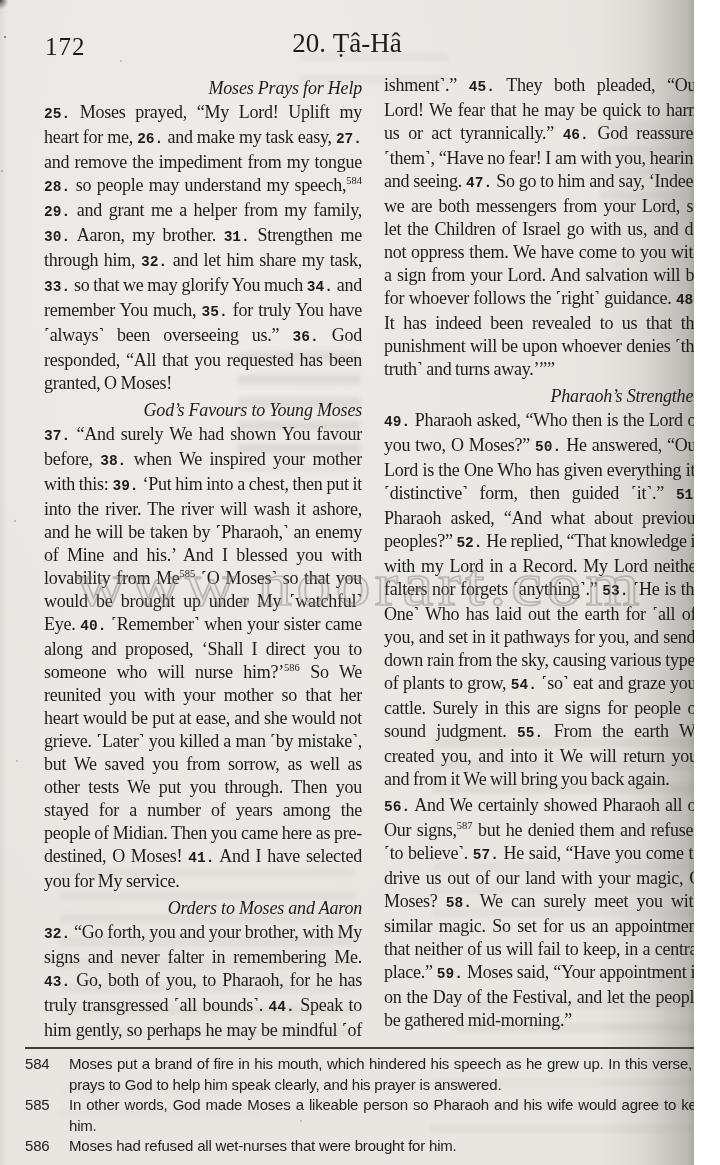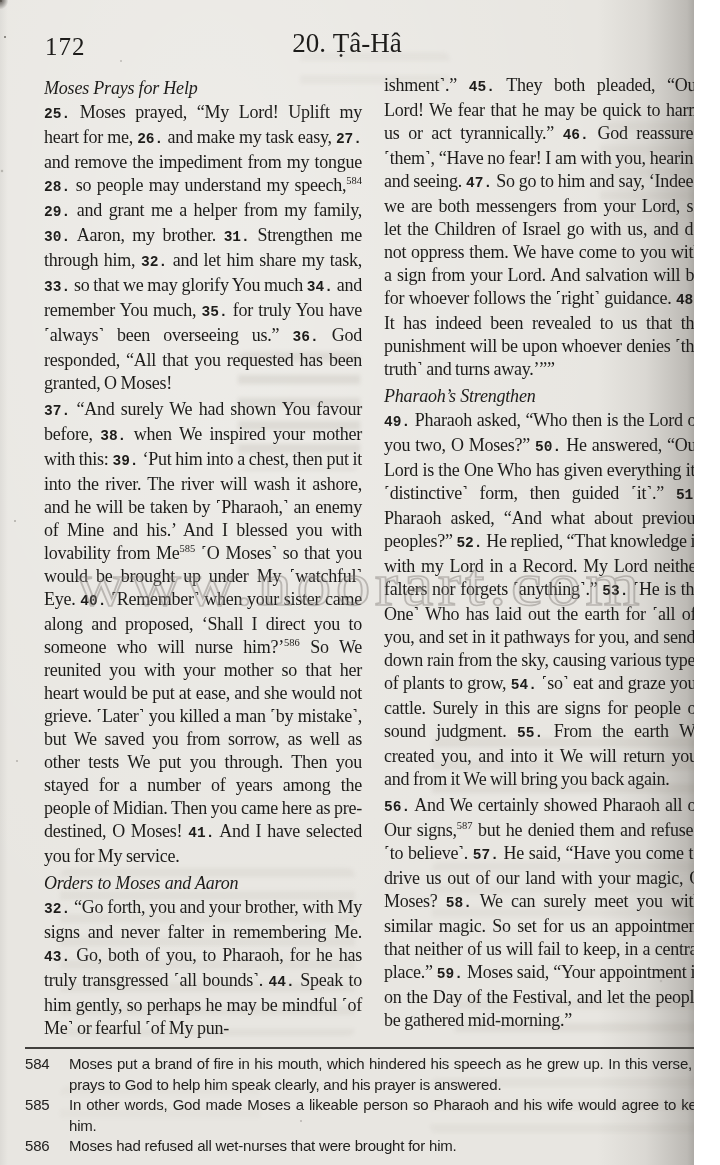--- a/index.html
+++ b/index.html
@@ -24,21 +24,21 @@
 
   .header { position:absolute; top:26px; left:0; right:0; height:42px; }
   .page-num { position:absolute; left:45px; top:7px; font-size:25px; letter-spacing:1px; }
   .page-title { position:absolute; left:0; right:0; top:2px; text-align:center; font-size:27px; }
 
   .columns { position:absolute; top:74px; left:44px; width:658px; height:970px;
     display:flex; gap:22px; overflow:hidden; z-index:2; }
   .col { flex:1 1 0; min-width:0; }
   .para { margin:0 0 3px 0; font-size:18px; line-height:23px; text-align:justify;
     letter-spacing:-0.25px; word-spacing:-0.6px; }
-  .sec-heading { font-style:italic; text-align:left; font-size:18px; line-height:24px; margin:2px 0 1px 0;
+  .sec-heading { font-style:italic; text-align:right; font-size:18px; line-height:24px; margin:2px 0 1px 0;
     letter-spacing:-0.2px; }
   .vnum { font-weight:bold; font-size:14.5px; letter-spacing:0;font-family:Liberation Mono, monospace; }
   .fnref { font-size:10.5px; vertical-align:super; line-height:0; letter-spacing:0; }
 
   .watermark { position:absolute; top:551px; left:0; width:720px; text-align:center; z-index:3;
     font-family:"Liberation Serif","DejaVu Serif",serif; font-size:62px; line-height:66px; letter-spacing:4px;
     transform:scaleX(1.12); transform-origin:center;
     color:rgba(215,211,205,0.15); -webkit-text-stroke:1.7px rgba(115,110,105,0.40);
     pointer-events:none; }
 
@@ -82,20 +82,21 @@
 
   <div class="header">
     <span class="page-num">172</span>
     <div class="page-title">20. Ṭâ-Hâ</div>
   </div>
 
   <div class="columns">
     <div class="col" id="col0">
         <div class="sec-heading">Moses Prays for Help</div>
         <p class="para"><b class="vnum">25.</b><span>  Moses prayed, “My Lord! Uplift my heart for me, </span><b class="vnum">26.</b><span>  and make my task easy, </span><b class="vnum">27.</b><span>  and remove the impediment from my tongue </span><b class="vnum">28.</b><span> so people may understand my speech,</span><sup class="fnref">584</sup><span> </span><b class="vnum">29.</b><span>  and grant me a helper from my family, </span><b class="vnum">30.</b><span> Aaron, my brother. </span><b class="vnum">31.</b><span>  Strengthen me through him, </span><b class="vnum">32.</b><span>  and let him share my task, </span><b class="vnum">33.</b><span> so that we may glorify You much </span><b class="vnum">34.</b><span>  and remember You much, </span><b class="vnum">35.</b><span>  for truly You have ˹always˺ been overseeing us.” </span><b class="vnum">36.</b><span>  God responded, “All that you requested has been granted, O Moses!</span></p>
+        <div class="sec-heading">God’s Favours  to Young Moses</div>
         <p class="para"><b class="vnum">37.</b><span>  “And surely We had shown You favour before, </span><b class="vnum">38.</b><span>  when We inspired your mother with this: </span><b class="vnum">39.</b><span>  ‘Put him into a chest, then put it into the river. The river will wash it ashore, and he will be taken by ˹Pharaoh,˺ an enemy of Mine and his.’ And I blessed you with lovability from Me</span><sup class="fnref">585</sup><span> ˹O Moses˺ so that you would be brought up under My ˹watchful˺ Eye. </span><b class="vnum">40.</b><span>  ˹Remember˺ when your sister came along and proposed, ‘Shall I direct you to someone who will nurse him?’</span><sup class="fnref">586</sup><span> So We reunited you with your mother so that her heart would be put at ease, and she would not grieve. ˹Later˺ you killed a man ˹by mistake˺, but We saved you from sorrow, as well as other tests We put you through. Then you stayed for a number of years among the people of Midian. Then you came here as pre-destined, O Moses! </span><b class="vnum">41.</b><span>  And I have selected you for My service.</span></p>
         <div class="sec-heading">Orders  to Moses and Aaron</div>
         <p class="para"><b class="vnum">32.</b><span>  “Go forth, you and your brother, with My signs and never falter in remembering Me. </span><b class="vnum">43.</b><span>  Go, both of you, to Pharaoh, for he has truly transgressed ˹all bounds˺. </span><b class="vnum">44.</b><span>  Speak to him gently, so perhaps he may be mindful ˹of Me˺ or fearful ˹of My pun-</span></p>
       </div>
     <div class="col" id="col1">
         <p class="para"><span>ishment˺.” </span><b class="vnum">45.</b><span>  They both pleaded, “Our Lord! We fear that he may be quick to harm us or act tyrannically.” </span><b class="vnum">46.</b><span>  God reassured ˹them˺, “Have no fear! I am with you, hearing and seeing. </span><b class="vnum">47.</b><span>  So go to him and say, ‘Indeed we are both messengers from your Lord, so let the Children of Israel go with us, and do not oppress them. We have come to you with a sign from your Lord. And salvation will be for whoever follows the ˹right˺ guidance. </span><b class="vnum">48.</b><span>  It has indeed been revealed to us that the punishment will be upon whoever denies ˹the truth˺ and turns away.’””</span></p>
         <div class="sec-heading">Pharaoh’s Strengthen</div>
         <p class="para"><b class="vnum">49.</b><span>  Pharaoh asked, “Who then is the Lord of you two, O Moses?” </span><b class="vnum">50.</b><span>  He answered, “Our Lord is the One Who has given everything its ˹distinctive˺ form, then guided ˹it˺.” </span><b class="vnum">51.</b><span>  Pharaoh asked, “And what about previous peoples?” </span><b class="vnum">52.</b><span>  He replied, “That knowledge is with my Lord in a Record. My Lord neither falters nor forgets ˹anything˺.” </span><b class="vnum">53.</b><span>  ˹He is the One˺ Who has laid out the earth for ˹all of˺ you, and set in it pathways for you, and sends down rain from the sky, causing various types of plants to grow, </span><b class="vnum">54.</b><span>  ˹so˺ eat and graze your cattle. Surely in this are signs for people of sound judgment. </span><b class="vnum">55.</b><span>  From the earth We created you, and into it We will return you, and from it We will bring you back again.</span></p>
         <p class="para"><b class="vnum">56.</b><span>  And We certainly showed Pharaoh all of Our signs,</span><sup class="fnref">587</sup><span> but he denied them and refused ˹to believe˺. </span><b class="vnum">57.</b><span>  He said, “Have you come to drive us out of our land with your magic, O Moses? </span><b class="vnum">58.</b><span>  We can surely meet you with similar magic. So set for us an appointment that neither of us will fail to keep, in a central place.” </span><b class="vnum">59.</b><span>  Moses said, “Your appointment is on the Day of the Festival, and let the people be gathered mid-morning.”</span></p>
       </div>

